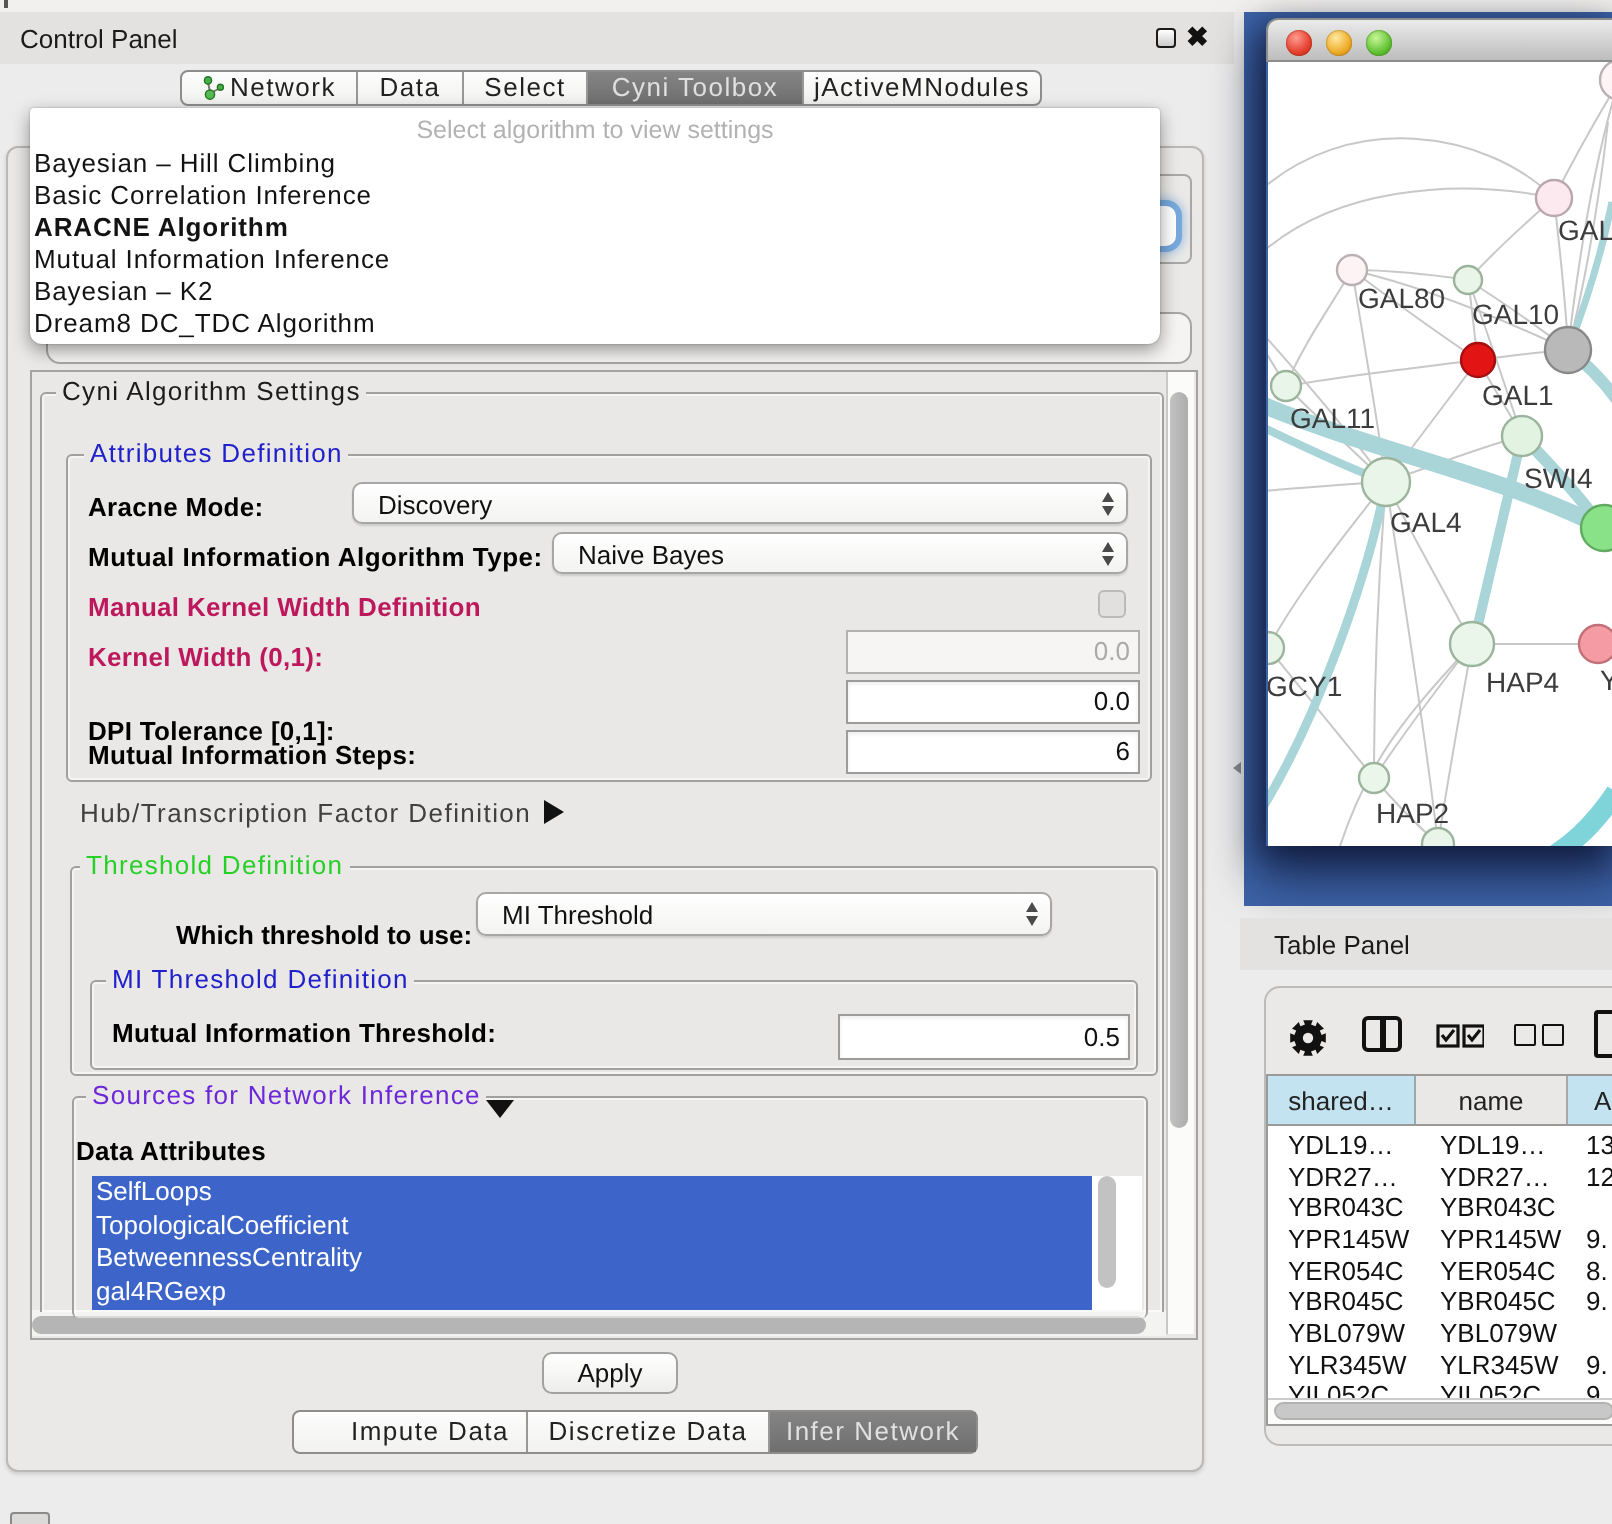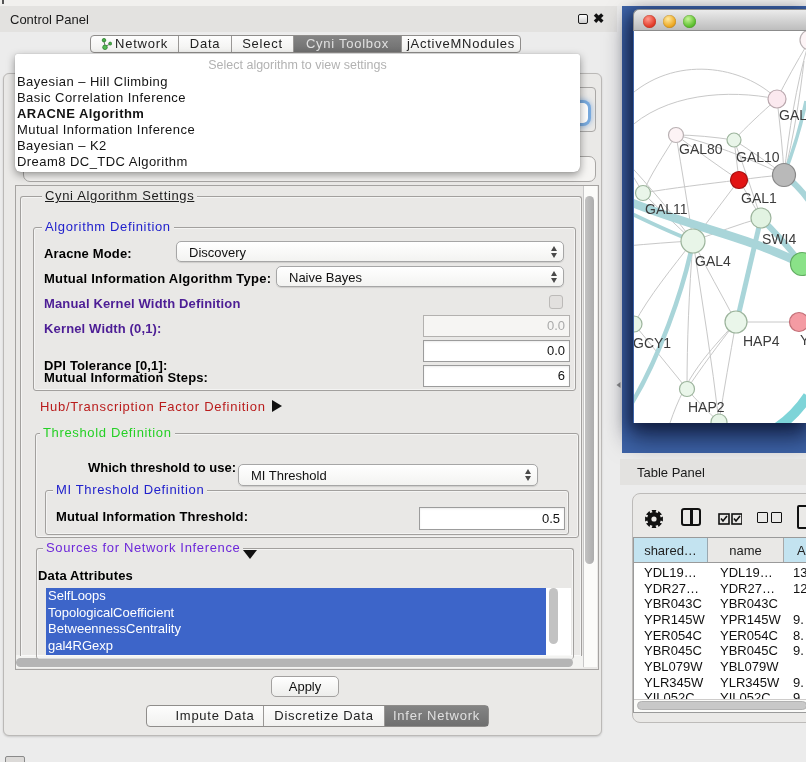--- a/index.html
+++ b/index.html
@@ -1,20 +1,20 @@
 <!DOCTYPE html>
 <html><head>
 <meta charset="utf-8">
 <style>
 html,body{margin:0;padding:0;}
 #root{position:relative;width:806px;height:762px;background:#ececec;font-family:"Liberation Sans",sans-serif;overflow:hidden;}
 .abs{position:absolute;}
 .b{font-weight:bold;}
 .lbl{position:absolute;font-size:13px;font-weight:bold;color:#000000;white-space:nowrap;letter-spacing:0.15px;}
-.gray{color:#4c1d95;}
+.gray{color:#be185d;}
 .field{position:absolute;background:#fff;border:1px solid #9c9c9c;box-shadow:inset 0 1px 2px rgba(0,0,0,0.08);font-size:13px;color:#111;text-align:right;line-height:20px;padding-right:4px;}
 .field.dis{background:#f6f5f3;border:1px solid #b3b1af;box-shadow:none;color:#aaa;}
 .combo{position:absolute;background:linear-gradient(#ffffff,#f3f3f1);border:1px solid #a6a6a6;border-radius:5px;font-size:13px;color:#111;box-shadow:0 1px 1px rgba(0,0,0,0.12);}
 .combo .ctext{position:absolute;left:12px;top:2px;line-height:17px;white-space:nowrap;}
 .carr{position:absolute;right:4px;top:50%;width:9px;height:14px;margin-top:-7px;}
 .carr:before{content:"";position:absolute;left:1px;top:1px;border-left:3.5px solid transparent;border-right:3.5px solid transparent;border-bottom:5px solid #4a4a4a;}
 .carr:after{content:"";position:absolute;left:1px;bottom:1px;border-left:3.5px solid transparent;border-right:3.5px solid transparent;border-top:5px solid #4a4a4a;}
 .group{position:absolute;border:1px solid #a2a09e;border-radius:3px;box-shadow:inset 0 0 0 1px rgba(255,255,255,0.5);}
 .gtitle{position:absolute;top:-8px;font-size:13px;letter-spacing:0.65px;background:#e9e8e6;padding:0 3px;white-space:nowrap;line-height:15px;}
 .tabseg{position:absolute;border:1px solid #8f8d8b;border-radius:4px;background:linear-gradient(#fdfdfd,#f1f1ef);display:flex;}
@@ -59,24 +59,24 @@
 
   <div class="abs" style="left:15px;top:185px;width:582px;height:483px;background:#e9e8e6;border:1px solid #a5a3a1;"></div>
 
   <div class="abs" style="left:583px;top:186px;width:13px;height:481px;background:#fbfbf9;border-left:1px solid #c8c8c8;"></div>
   <div class="abs" style="left:585px;top:196px;width:9px;height:368px;background:linear-gradient(90deg,#c2c2c2,#adadad);border-radius:5px;"></div>
 
   <div class="abs" style="left:16px;top:655px;width:567px;height:13px;background:#f3f3f1;"></div>
   <div class="abs" style="left:16px;top:658px;width:557px;height:9px;background:#b5b5b5;border-radius:4.5px;"></div>
 
   <div class="group" style="left:20px;top:196px;width:560px;height:459px;border-bottom:none;border-radius:3px 3px 0 0;"></div>
-  <div class="gtitle" style="left:42px;top:188px;color:#1c1c1c;text-decoration:underline;">Cyni Algorithm Settings</div>
+  <div class="gtitle" style="left:28px;top:188px;color:#1c1c1c;">Cyni Algorithm Settings</div>
 
   <div class="group" style="left:33px;top:227px;width:541px;height:162px;"></div>
-  <div class="gtitle" style="left:42px;top:219px;color:#2121cc;">Algorithm Definition</div>
+  <div class="gtitle" style="left:42px;top:219px;color:#2121cc;">Attributes Definition</div>
 
   <div class="lbl" style="left:44px;top:246px;">Aracne Mode:</div>
   <div class="combo" style="left:176px;top:241px;width:386px;height:19px;">
       <div class="ctext">Discovery</div>
       <div class="carr"></div>
     </div>
 
   <div class="lbl" style="left:44px;top:271px;letter-spacing:0.25px;">Mutual Information Algorithm Type:</div>
   <div class="combo" style="left:276px;top:266px;width:286px;height:19px;">
       <div class="ctext">Naive Bayes</div>
@@ -88,28 +88,28 @@
 
   <div class="lbl gray" style="left:44px;top:321px;">Kernel Width (0,1):</div>
   <div class="field dis" style="left:423px;top:315px;width:141px;height:20px;">0.0</div>
 
   <div class="lbl" style="left:44px;top:358px;">DPI Tolerance [0,1]:</div>
   <div class="field" style="left:423px;top:340px;width:141px;height:20px;">0.0</div>
 
   <div class="lbl" style="left:44px;top:370px;">Mutual Information Steps:</div>
   <div class="field" style="left:423px;top:365px;width:141px;height:20px;">6</div>
 
-  <div class="abs" style="left:40px;top:399px;font-size:13px;color:#b91c1c;letter-spacing:0.72px;">Hub/Transcription Factor Definition</div>
+  <div class="abs" style="left:40px;top:399px;font-size:13px;color:#404040;letter-spacing:0.72px;">Hub/Transcription Factor Definition</div>
   <div class="abs" style="left:272px;top:400px;width:0;height:0;border-top:6px solid transparent;border-bottom:6px solid transparent;border-left:10px solid #111;"></div>
 
   <div class="group" style="left:35px;top:433px;width:542px;height:103px;"></div>
   <div class="gtitle" style="left:40px;top:425px;color:#26d026;">Threshold Definition</div>
 
   <div class="lbl" style="left:88px;top:460px;letter-spacing:0px;">Which threshold to use:</div>
-  <div class="combo" style="left:238px;top:464px;width:286px;height:20px;padding-left:12px;">
+  <div class="combo" style="left:238px;top:446px;width:286px;height:20px;">
       <div class="ctext">MI Threshold</div>
       <div class="carr"></div>
     </div>
 
   <div class="group" style="left:45px;top:490px;width:522px;height:43px;"></div>
   <div class="gtitle" style="left:53px;top:482px;color:#2121cc;">MI Threshold Definition</div>
   <div class="lbl" style="left:56px;top:509px;">Mutual Information Threshold:</div>
   <div class="field" style="left:419px;top:507px;width:140px;height:21px;line-height:21px;">0.5</div>
 
   <div class="group" style="left:36px;top:548px;width:536px;height:110px;border-bottom:none;"></div>

